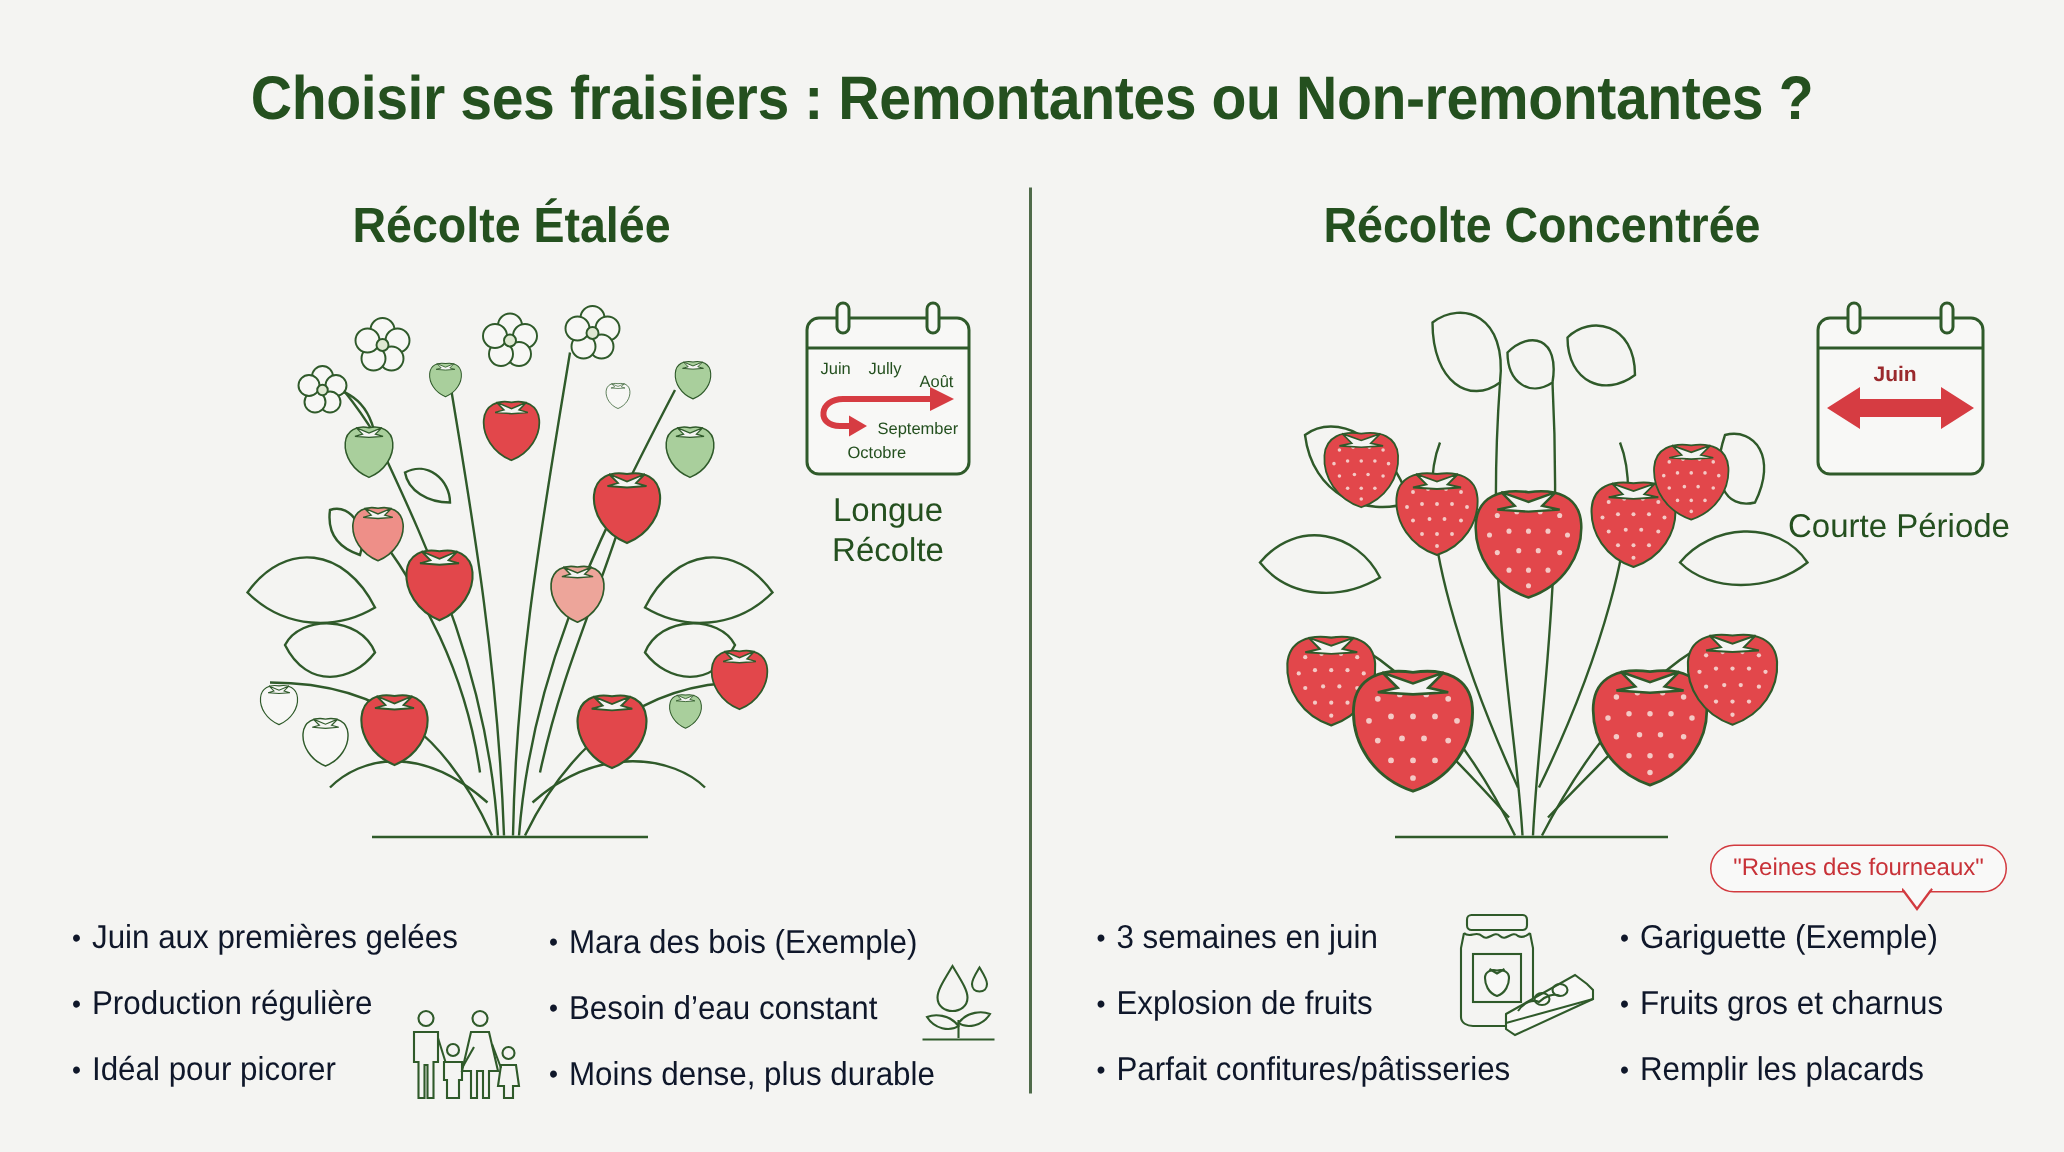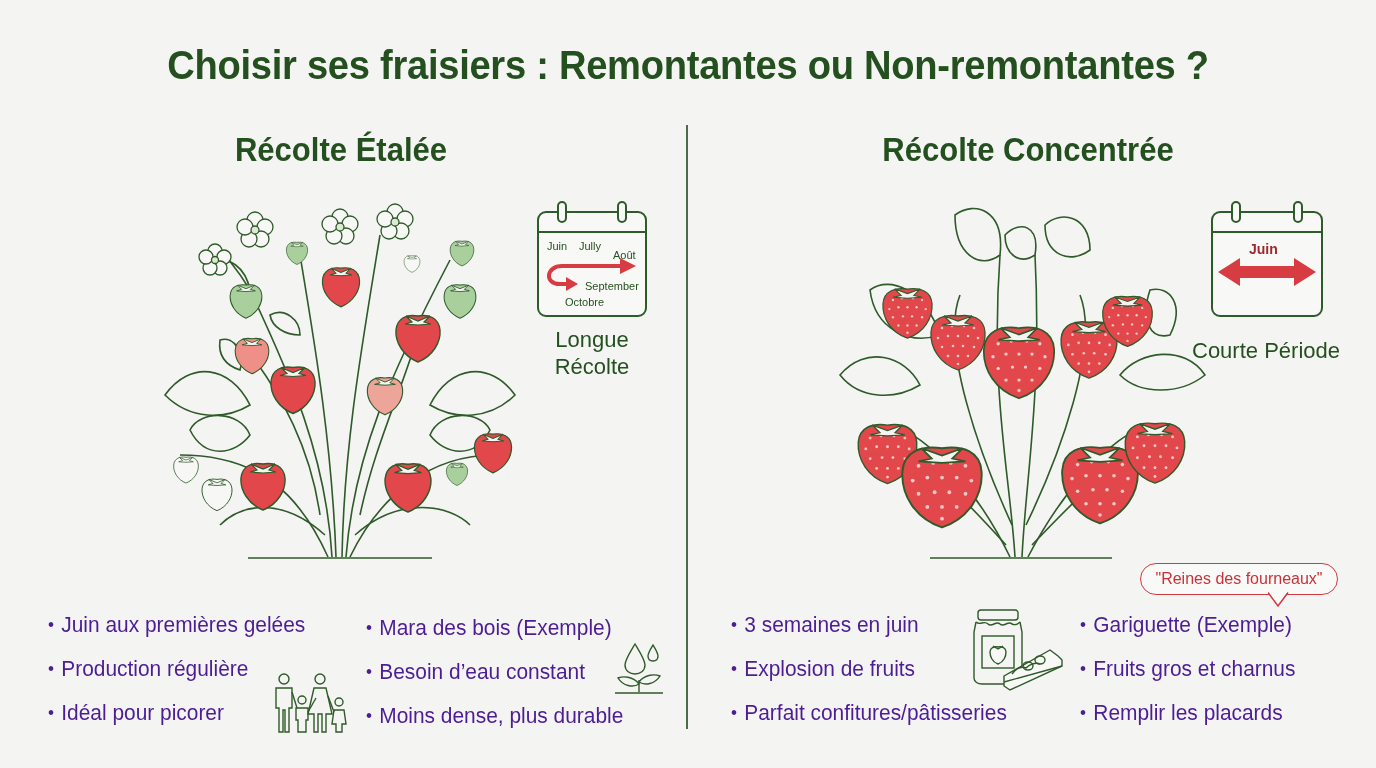--- a/index.html
+++ b/index.html
@@ -34,21 +34,21 @@
   .cal-left { left: 536px; top: 200px; width: 112px; height: 118px; }
   .cal-right { left: 1210px; top: 200px; width: 114px; height: 118px; }
   .cal-caption {
     position: absolute; text-align: center; font-size: 22px; color: #24501f; line-height: 27px;
   }
   .cap-left { left: 520px; top: 326px; width: 144px; }
   .cap-right { left: 1176px; top: 326px; width: 180px; margin-top: 11px; }
   .cal-label {
     position: absolute; font-size: 11px; color: #24501f;
   }
-  .bullets { position: absolute; font-size: 22px; color: #4c1d95; }
+  .bullets { position: absolute; font-size: 22px; color: #0f172a; }
   .bullets li {
     list-style: none; height: 44px; line-height: 44px; white-space: nowrap;
     transform: scaleX(0.95); transform-origin: left center;
   }
   .bullets li .dot { display: inline-block; width: 14px; font-size: 18px; vertical-align: 1px; }
   .b-l1 { left: 48px; top: 603px; }
   .b-l2 { left: 366px; top: 606px; }
   .b-r1 { left: 731px; top: 603px; }
   .b-r2 { left: 1080px; top: 603px; }
   .icon { position: absolute; }

